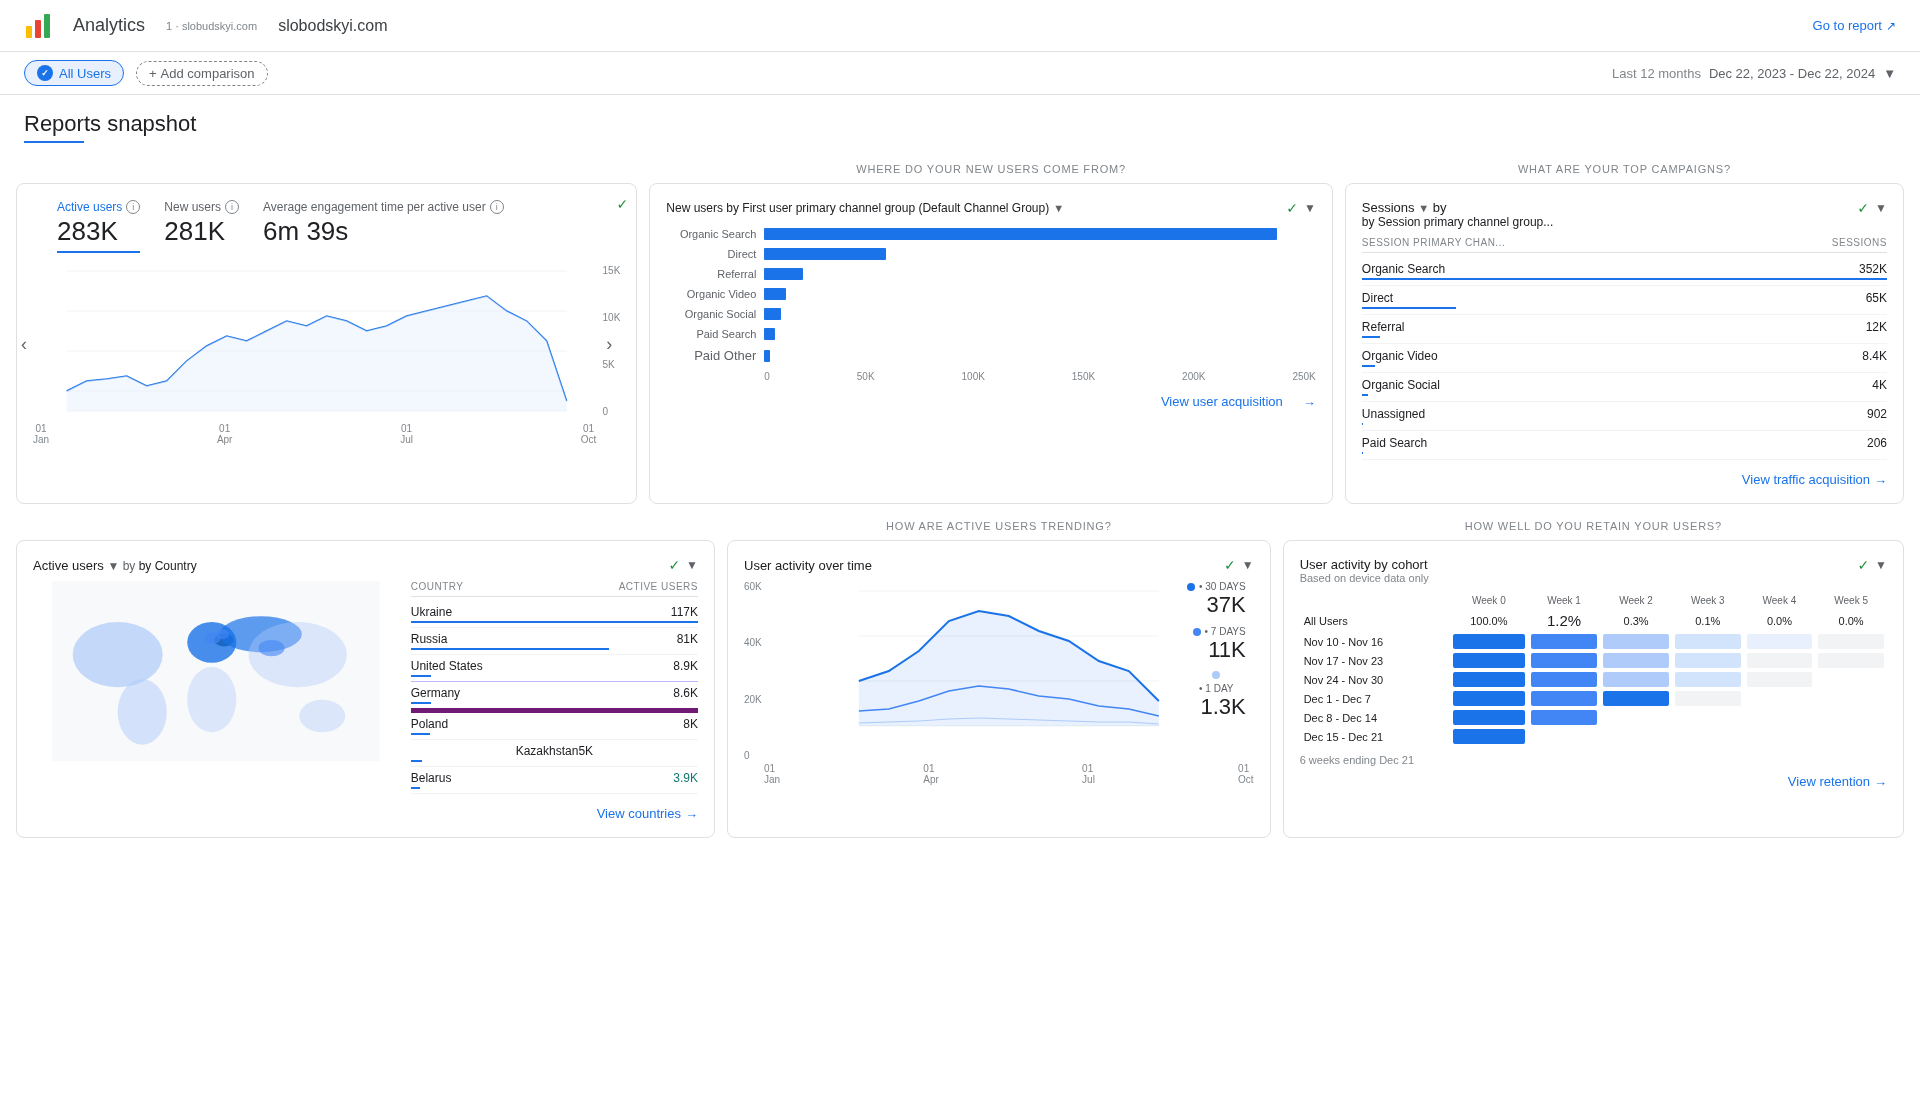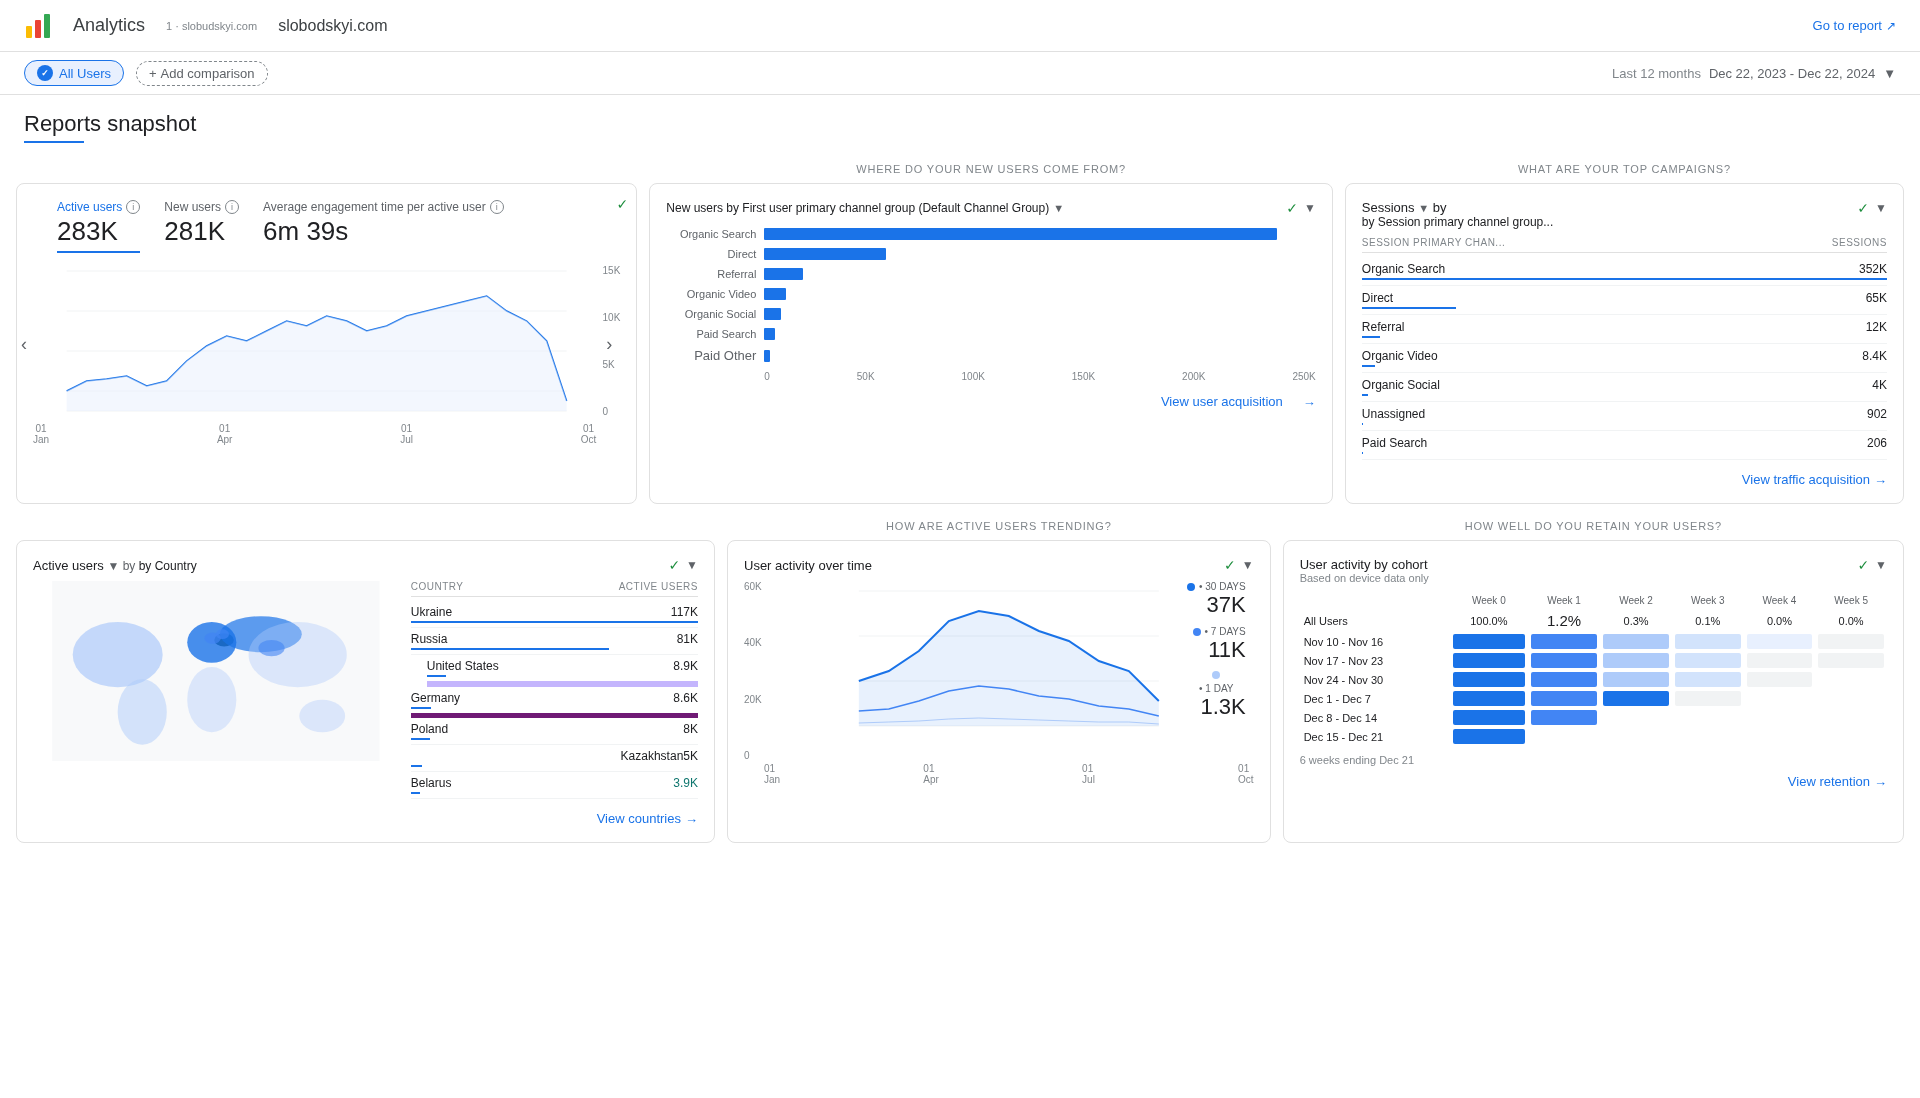--- a/index.html
+++ b/index.html
@@ -328,21 +328,21 @@
             </div>
             <div style="height:2px;background:#1a73e8;margin-top:2px;width:100%;"></div>
           </div>
           <div style="padding:4px 0;border-bottom:1px solid #f1f3f4;">
             <div style="display:flex;justify-content:space-between;">
               <span style="font-size:12px;color:#202124;">Russia</span>
               <span style="font-size:12px;color:#202124;">81K</span>
             </div>
             <div style="height:2px;background:#1a73e8;margin-top:2px;width:69%;"></div>
           </div>
-          <div style="padding:4px 0;border-bottom:6px solid #c4b5fd;margin-left:16px;">
+          <div style="padding:4px 0;border-bottom:1px solid #c4b5fd;">
             <div style="display:flex;justify-content:space-between;">
               <span style="font-size:12px;color:#202124;">United States</span>
               <span style="font-size:12px;color:#202124;">8.9K</span>
             </div>
             <div style="height:2px;background:#1a73e8;margin-top:2px;width:7%;"></div>
           </div>
           <div style="padding:4px 0;border-bottom:5px solid #701a75;">
             <div style="display:flex;justify-content:space-between;">
               <span style="font-size:12px;color:#202124;">Germany</span>
               <span style="font-size:12px;color:#202124;">8.6K</span>
@@ -350,21 +350,21 @@
             <div style="height:2px;background:#1a73e8;margin-top:2px;width:7%;"></div>
           </div>
           <div style="padding:4px 0;border-bottom:1px solid #f1f3f4;">
             <div style="display:flex;justify-content:space-between;">
               <span style="font-size:12px;color:#202124;">Poland</span>
               <span style="font-size:12px;color:#202124;">8K</span>
             </div>
             <div style="height:2px;background:#1a73e8;margin-top:2px;width:6.8%;"></div>
           </div>
           <div style="padding:4px 0;border-bottom:1px solid #f1f3f4;">
-            <div style="display:flex;justify-content:flex-end;">
+            <div style="display:flex;justify-content:center;">
               <span style="font-size:12px;color:#202124;">Kazakhstan</span>
               <span style="font-size:12px;color:#202124;">5K</span>
             </div>
             <div style="height:2px;background:#1a73e8;margin-top:2px;width:4%;"></div>
           </div>
           <div style="padding:4px 0;border-bottom:1px solid #f1f3f4;">
             <div style="display:flex;justify-content:space-between;">
               <span style="font-size:12px;color:#202124;">Belarus</span>
               <span style="font-size:12px;color:#0f766e;">3.9K</span>
             </div>

